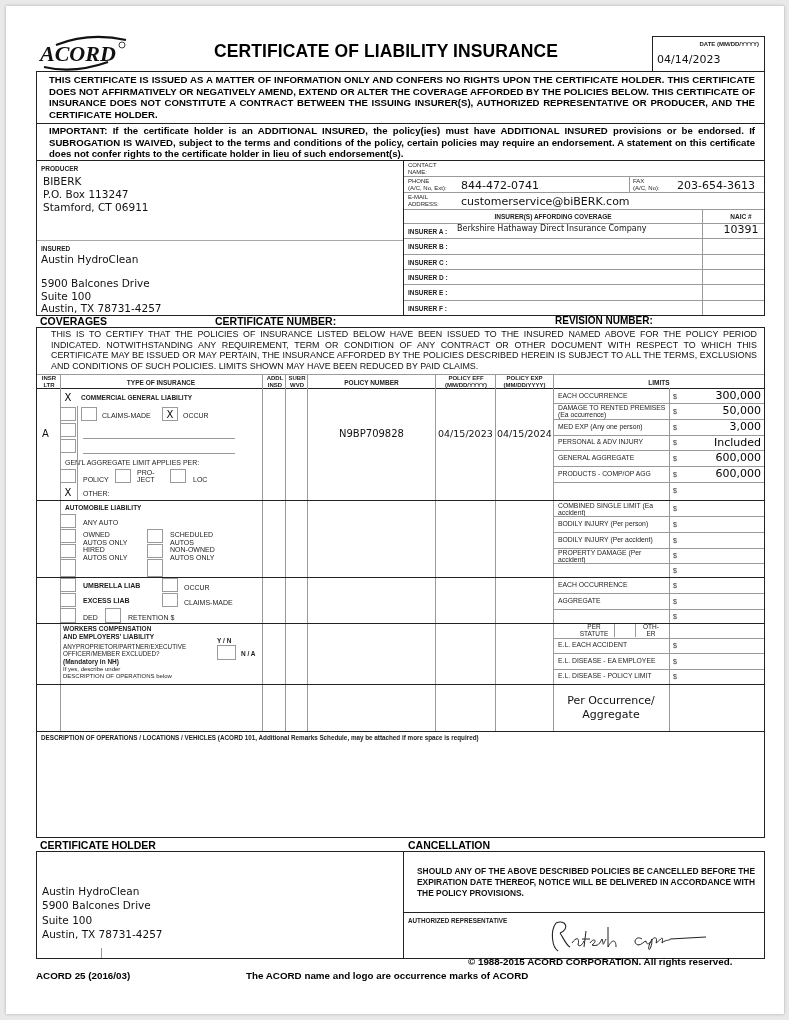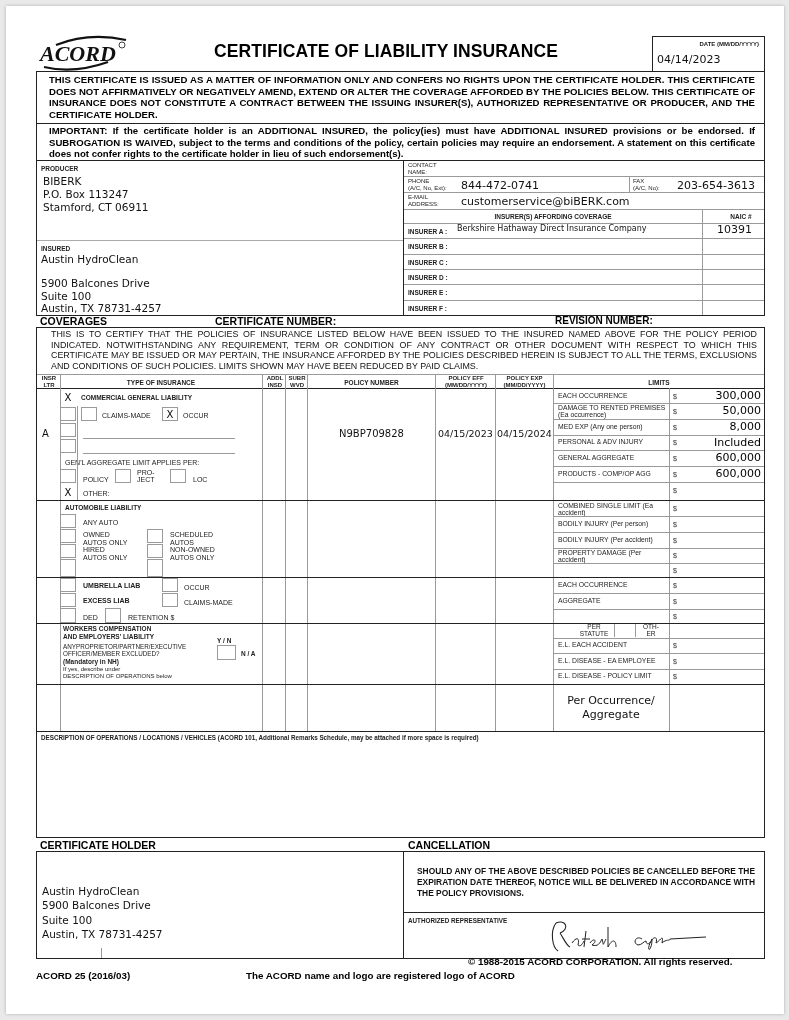--- a/index.html
+++ b/index.html
@@ -75,21 +75,21 @@
     <div class="hline" style="left:367px;top:48px;width:360px;"></div>
 
     <div class="lbl" style="left:367px;width:298px;text-align:center;top:52px;">INSURER(S) AFFORDING COVERAGE</div>
     <div class="lbl" style="left:666px;width:62px;text-align:center;top:52px;padding-left:14px;box-sizing:border-box;">NAIC #</div>
     <div class="vline" style="left:665px;top:48px;height:106px;"></div>
 
     <div id="insurer-rows">
         <div class="hline" style="left:367px;top:62px;width:360px;"></div>
         <div class="lbl" style="left:371px;top:67px;">INSURER A :</div>
         <div class="val" style="left:420px;top:63px;font-size:8px;">Berkshire Hathaway Direct Insurance Company</div>
-        <div class="val" style="left:666px;width:62px;top:62px;font-size:11px;padding-left:14px;box-sizing:border-box;">10391</div>
+        <div class="val" style="left:666px;width:62px;text-align:center;top:62px;font-size:11px;padding-left:14px;box-sizing:border-box;">10391</div>
         <div class="hline" style="left:367px;top:77.3px;width:360px;"></div>
         <div class="lbl" style="left:371px;top:82.3px;">INSURER B :</div>
         <div class="val" style="left:420px;top:78.3px;font-size:8px;"></div>
         <div class="val" style="left:666px;width:62px;text-align:center;top:77.3px;font-size:11px;padding-left:14px;box-sizing:border-box;"></div>
         <div class="hline" style="left:367px;top:92.6px;width:360px;"></div>
         <div class="lbl" style="left:371px;top:97.6px;">INSURER C :</div>
         <div class="val" style="left:420px;top:93.6px;font-size:8px;"></div>
         <div class="val" style="left:666px;width:62px;text-align:center;top:92.6px;font-size:11px;padding-left:14px;box-sizing:border-box;"></div>
         <div class="hline" style="left:367px;top:107.9px;width:360px;"></div>
         <div class="lbl" style="left:371px;top:112.9px;">INSURER D :</div>
@@ -170,21 +170,21 @@
         <div class="lbl2" style="left:521px;top:64.5px;width:110px;font-size:6.8px;line-height:6.8px;">EACH OCCURRENCE</div>
         <div class="dollar" style="left:636px;top:64.5px;">$</div>
         <div class="limval" style="left:636px;top:61px;">300,000</div>
         <div class="hline" style="left:517px;top:75px;width:210px;"></div>
         <div class="lbl2" style="left:521px;top:77px;width:110px;font-size:6.8px;line-height:6.8px;">DAMAGE TO RENTED PREMISES (Ea occurrence)</div>
         <div class="dollar" style="left:636px;top:79.5px;">$</div>
         <div class="limval" style="left:636px;top:76px;">50,000</div>
         <div class="hline" style="left:517px;top:91px;width:210px;"></div>
         <div class="lbl2" style="left:521px;top:95.5px;width:110px;font-size:6.8px;line-height:6.8px;">MED EXP (Any one person)</div>
         <div class="dollar" style="left:636px;top:95.5px;">$</div>
-        <div class="limval" style="left:636px;top:92px;">8,000</div>
+        <div class="limval" style="left:636px;top:92px;">3,000</div>
         <div class="hline" style="left:517px;top:107px;width:210px;"></div>
         <div class="lbl2" style="left:521px;top:111px;width:110px;font-size:6.8px;line-height:6.8px;">PERSONAL &amp; ADV INJURY</div>
         <div class="dollar" style="left:636px;top:111px;">$</div>
         <div class="limval" style="left:636px;top:107.5px;">Included</div>
         <div class="hline" style="left:517px;top:122px;width:210px;"></div>
         <div class="lbl2" style="left:521px;top:126.5px;width:110px;font-size:6.8px;line-height:6.8px;">GENERAL AGGREGATE</div>
         <div class="dollar" style="left:636px;top:126.5px;">$</div>
         <div class="limval" style="left:636px;top:123px;">600,000</div>
         <div class="hline" style="left:517px;top:138px;width:210px;"></div>
         <div class="lbl2" style="left:521px;top:142.5px;width:110px;font-size:6.8px;line-height:6.8px;">PRODUCTS - COMP/OP AGG</div>
@@ -313,14 +313,14 @@
       <svg width="180" height="38" viewBox="0 0 180 38">
         <path d="M10 6 C4 14 6 30 12 34 M10 6 C20 2 24 12 14 16 M14 16 C18 22 20 28 24 30" stroke="#222" stroke-width="1.1" fill="none"></path>
         <path d="M26 26 C30 20 34 20 32 28 C34 30 36 28 38 24 M40 14 L38 30 M36 22 L44 22 M44 26 C48 20 52 24 46 28 C52 30 54 26 56 22 C58 28 56 30 60 22 M62 10 L62 30 C66 22 70 22 70 30" stroke="#222" stroke-width="1" fill="none"></path>
         <path d="M96 22 C90 18 86 26 92 28 C96 28 98 24 100 24 C100 28 104 28 106 22 C106 34 100 36 104 26 C108 18 112 20 110 26 C114 24 118 16 116 26 C120 22 124 24 124 22 L160 20" stroke="#222" stroke-width="1" fill="none"></path>
       </svg>
     </div>
   </div>
 
   <div class="abs b" style="left:462px;top:950px;font-size:9.8px;">© 1988-2015 ACORD CORPORATION.  All rights reserved.</div>
   <div class="abs b" style="left:30px;top:964px;font-size:9.8px;">ACORD 25 (2016/03)</div>
-  <div class="abs b" style="left:240px;top:964px;font-size:9.8px;">The ACORD name and logo are registered logo of ACORD</div>
+  <div class="abs b" style="left:240px;top:964px;font-size:9.8px;">The ACORD name and logo are occurrence marks of ACORD</div>
 </div>
 
 </body></html>

